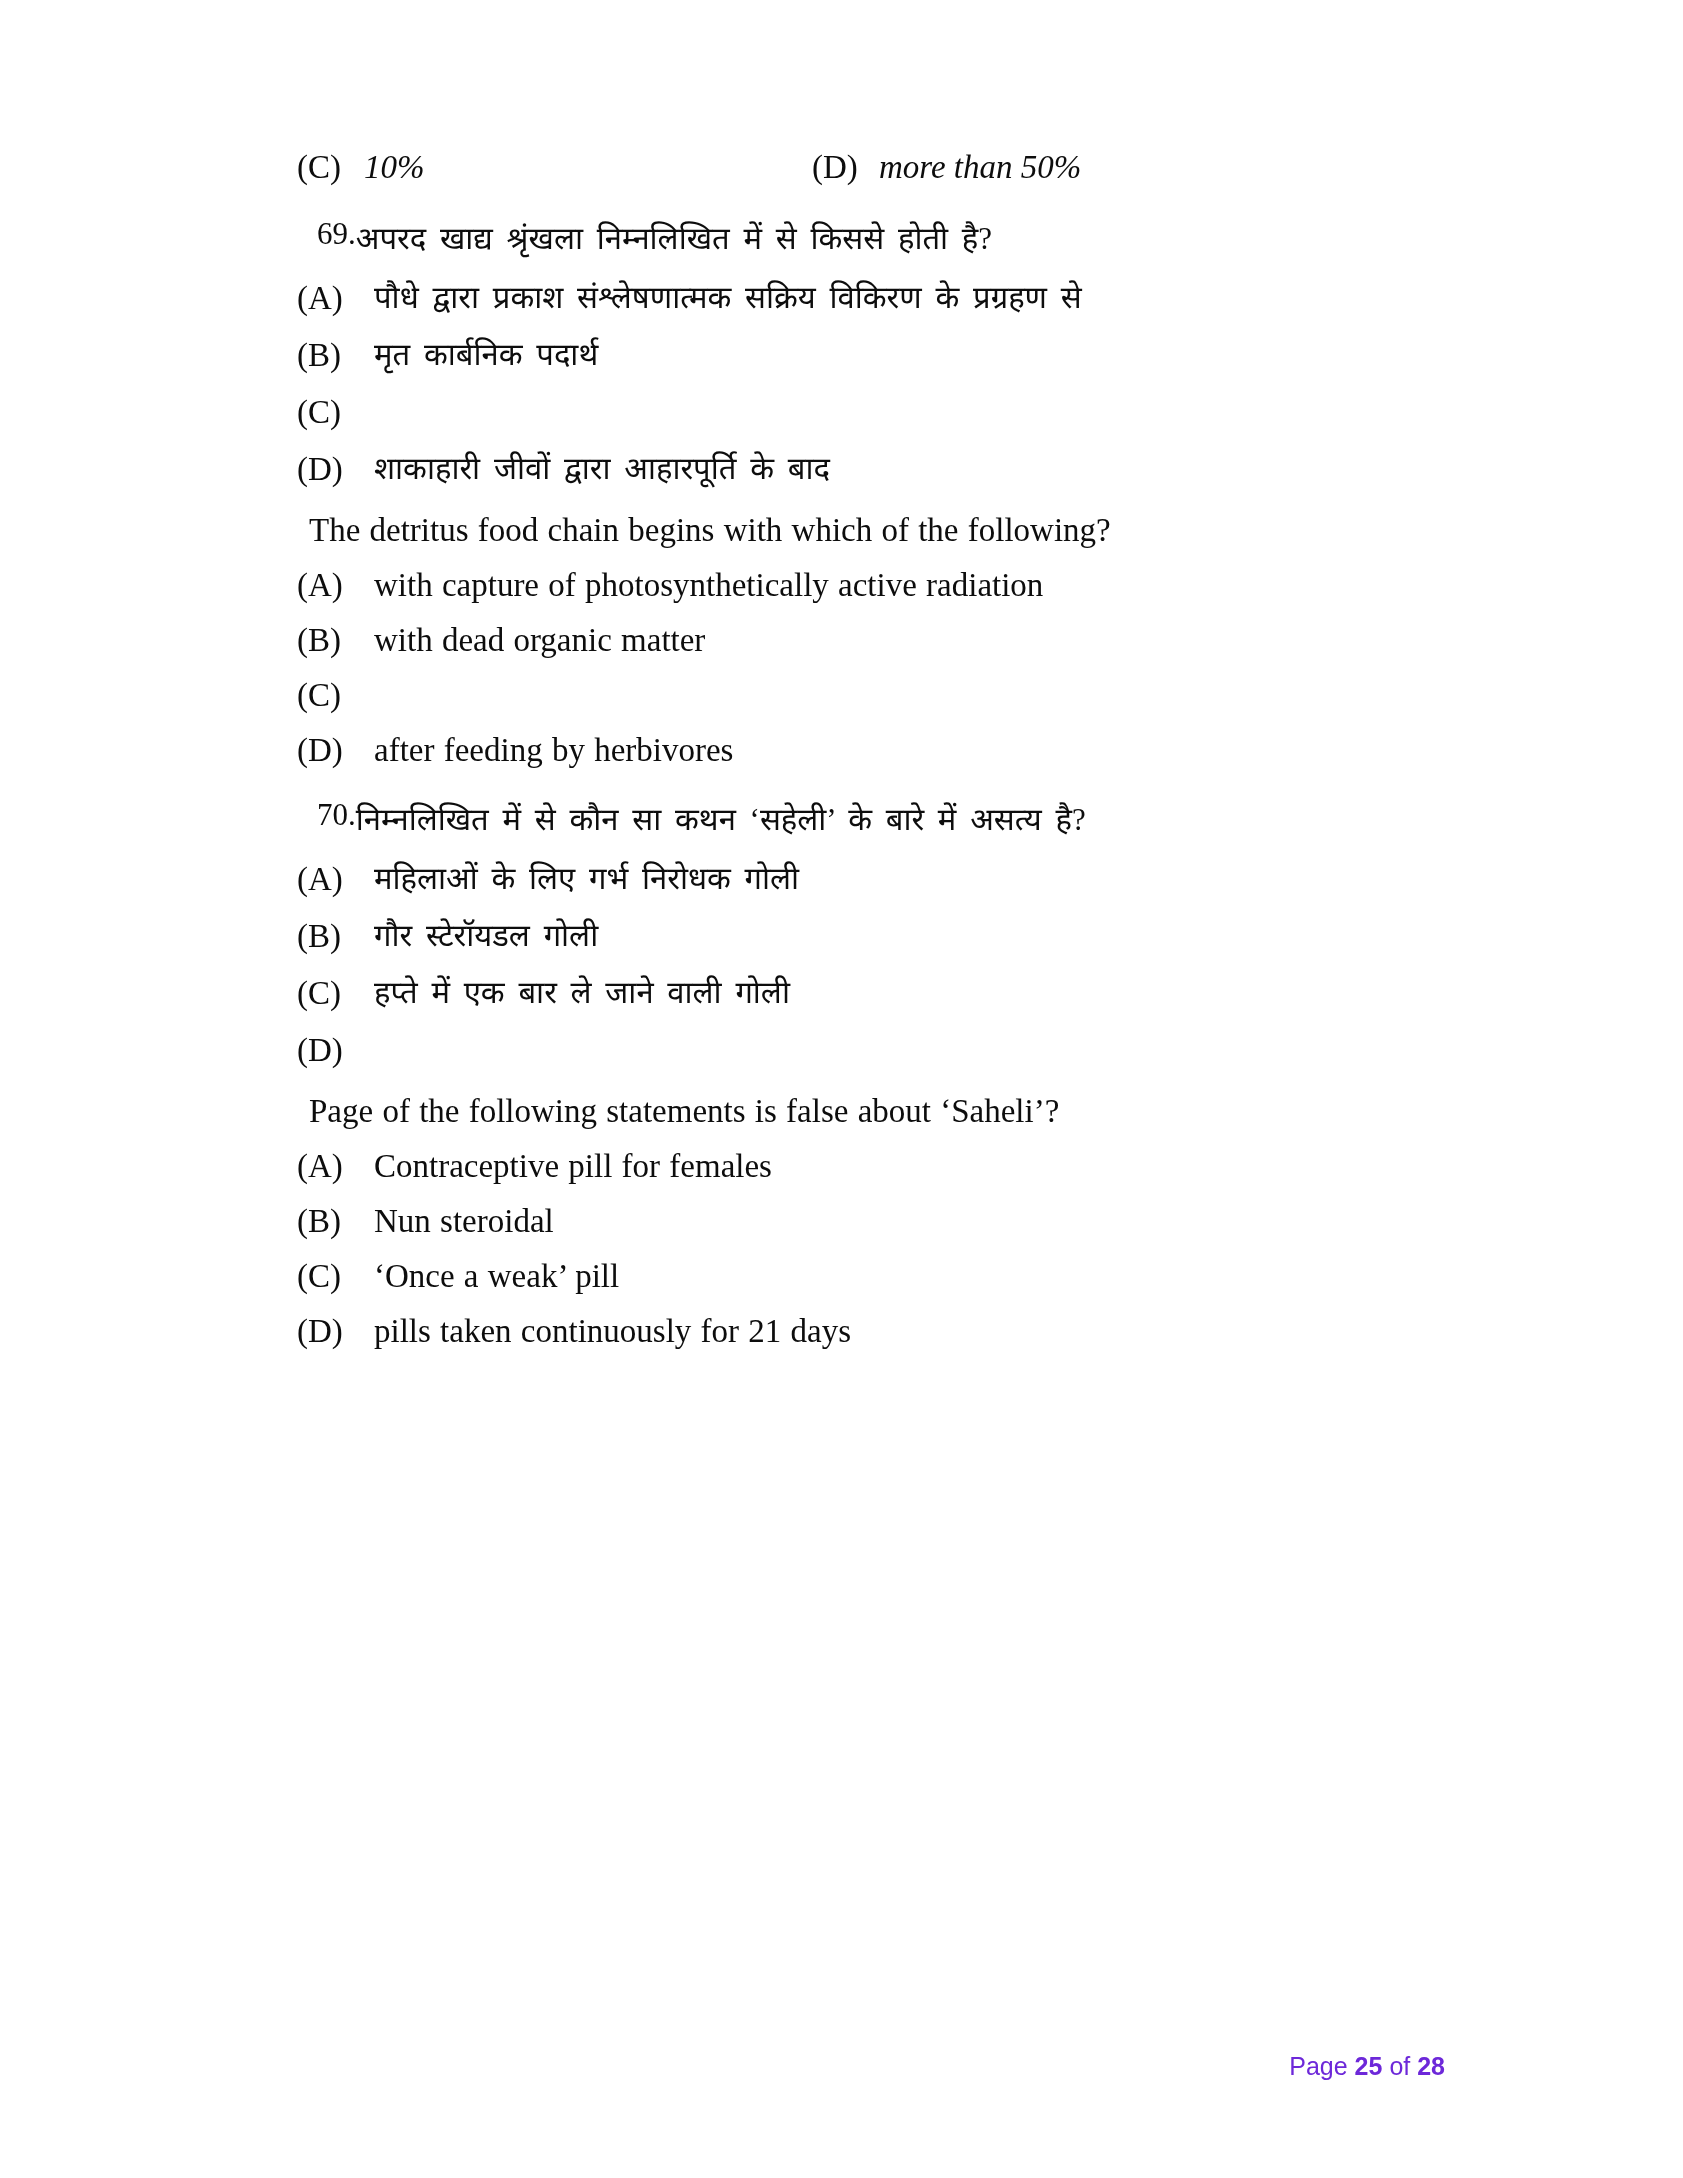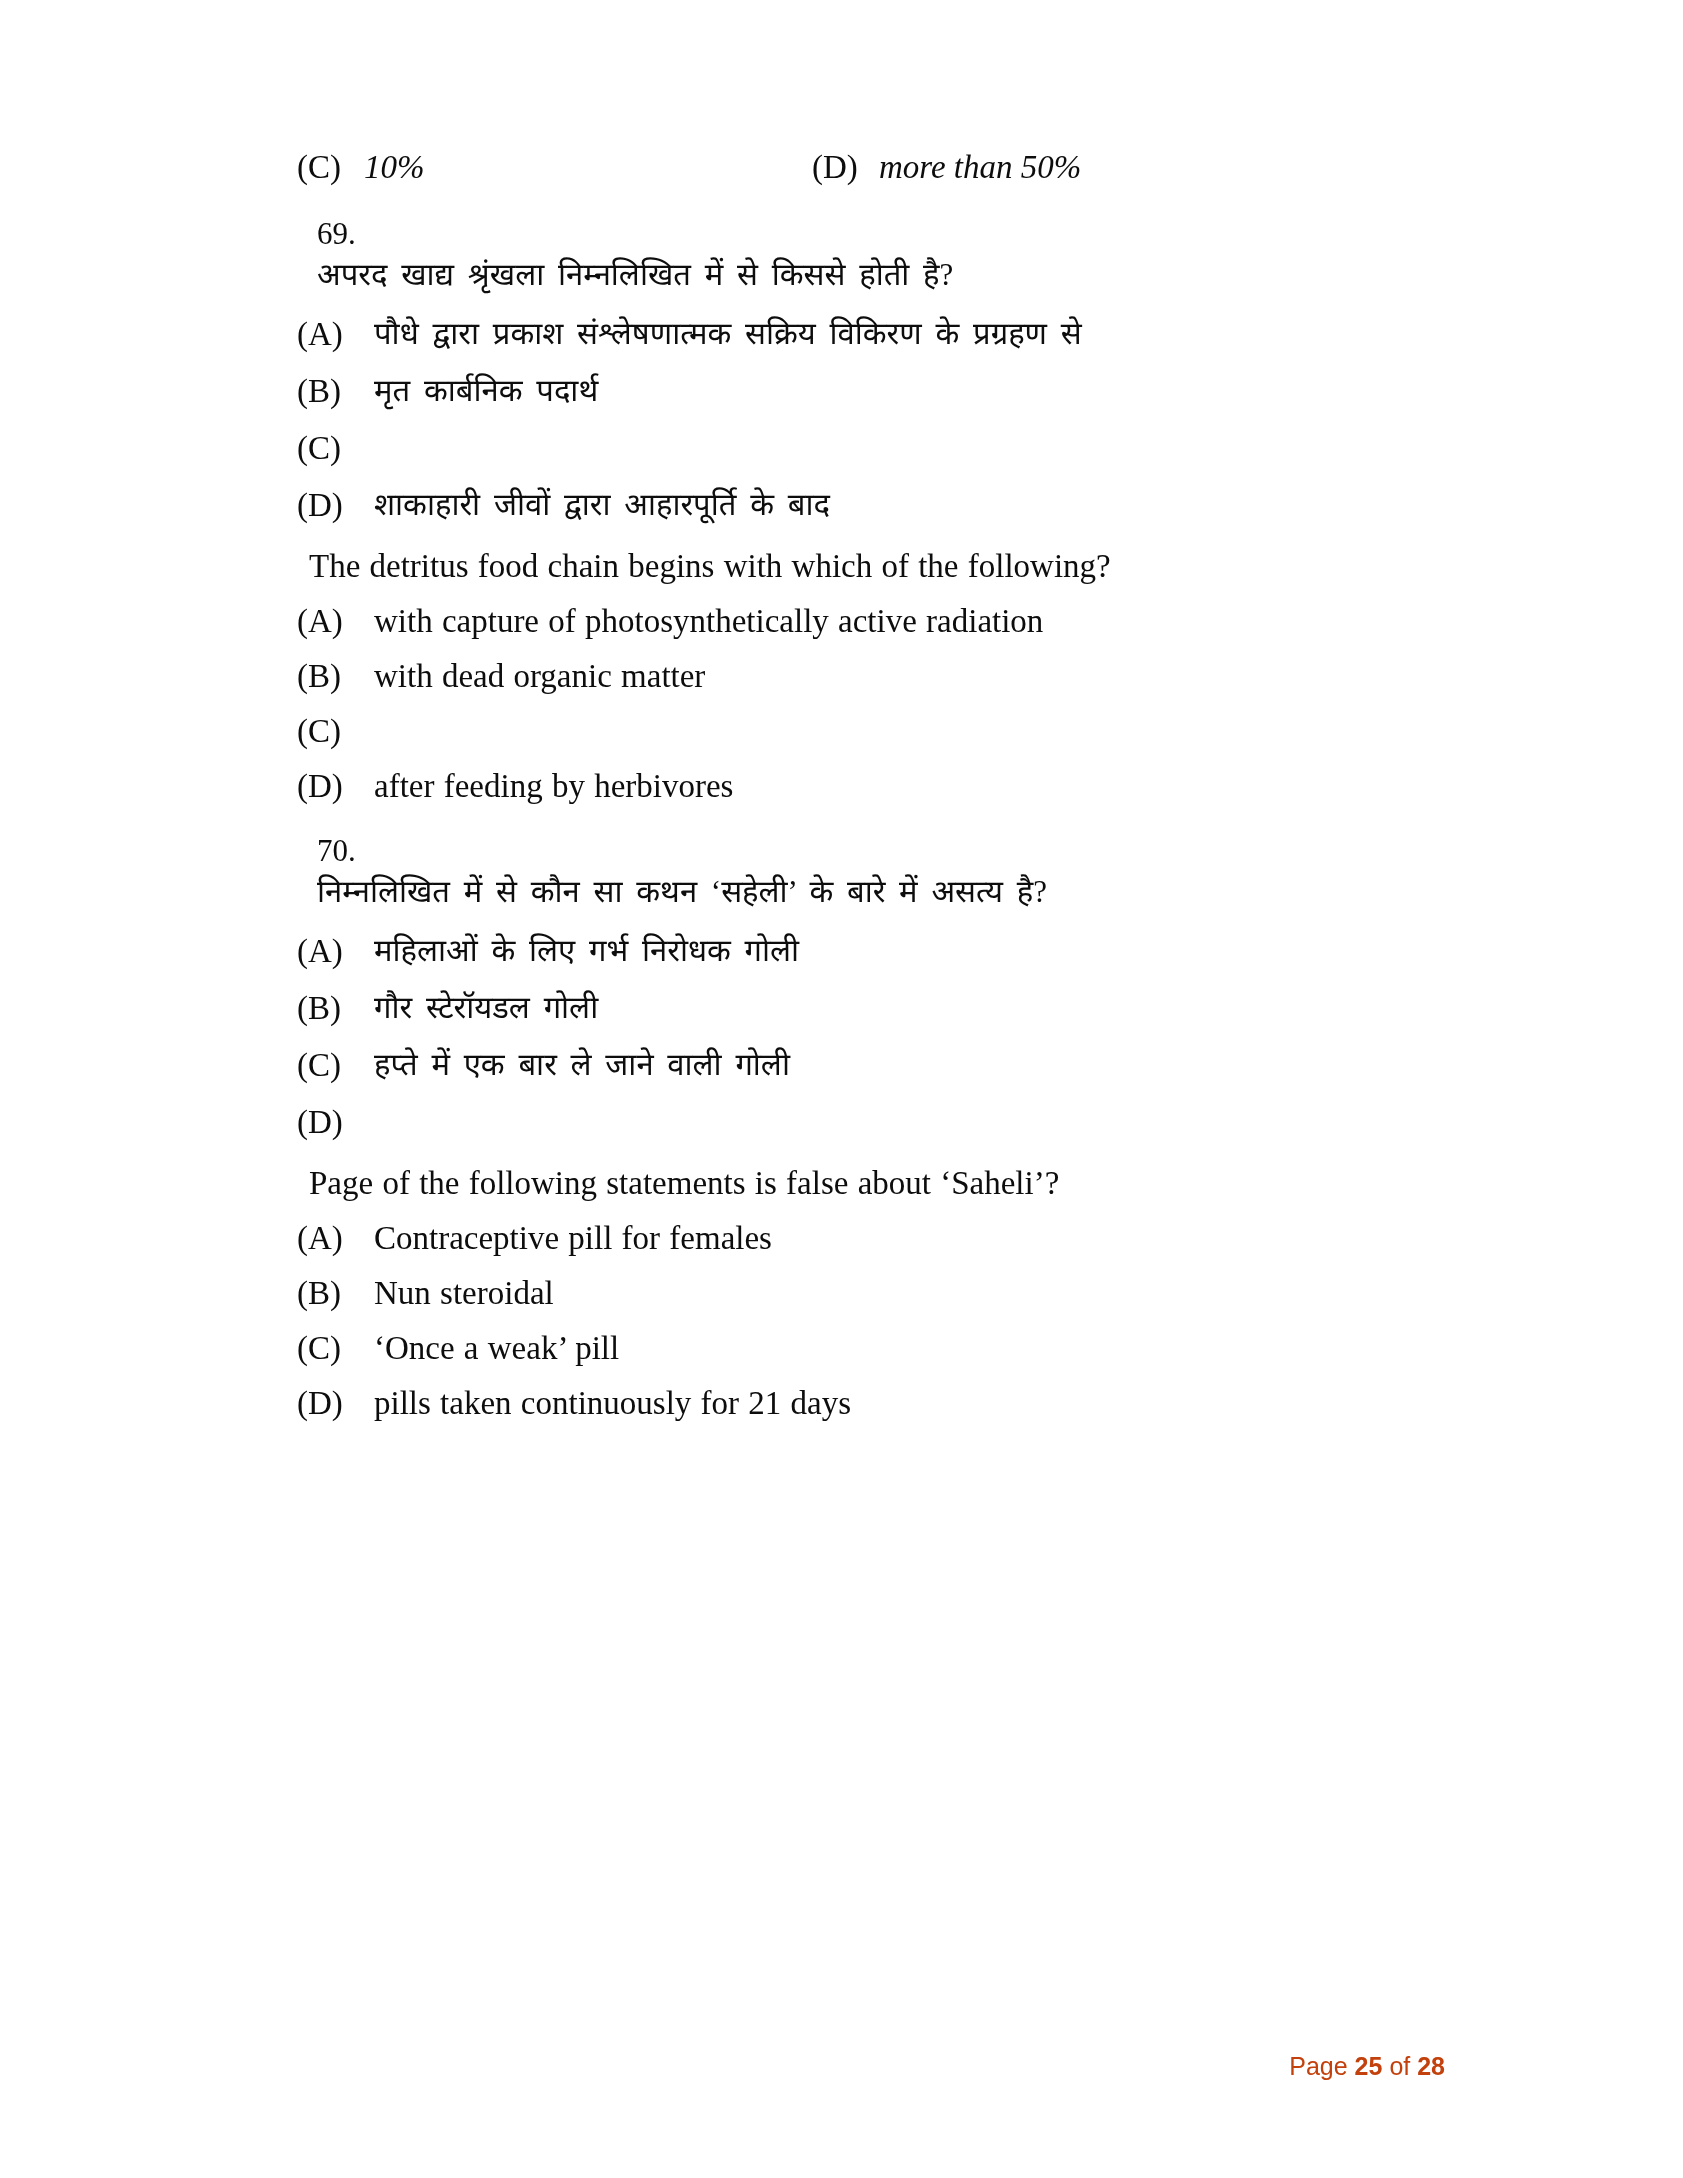--- a/index.html
+++ b/index.html
@@ -66,21 +66,21 @@
   }
 
   .opt-text-en {
     font-size: 33px;
     word-spacing: 1px;
   }
 
   
   .sp-opt  { margin-top: 24px; }
   .sp-opt-en { margin-top: 22px; }
-  .sp-q    { margin-top: 30px; flex-direction: column; }
+  .sp-q    { margin-top: 30px; }
   .sp-lang { margin-top: 28px; }
 
   
   .two-col {
     display: flex;
     align-items: flex-start;
   }
   .two-col .col-left {
     flex: 0 0 515px;
     display: flex;
@@ -101,21 +101,21 @@
     margin-left: 12px;
   }
 
   
   .footer {
     position: absolute;
     right: 238px;
     bottom: 97px;
     font-family: "Liberation Sans", "DejaVu Sans", sans-serif;
     font-size: 25px;
-    color: #c2410c;
+    color: #6d28d9;
     white-space: nowrap;
   }
   .footer b { font-weight: bold; }
   .footer span.lbl { font-weight: normal; }
 
   
   .page, .page * {
     -webkit-font-smoothing: antialiased;
   }
 </style>

